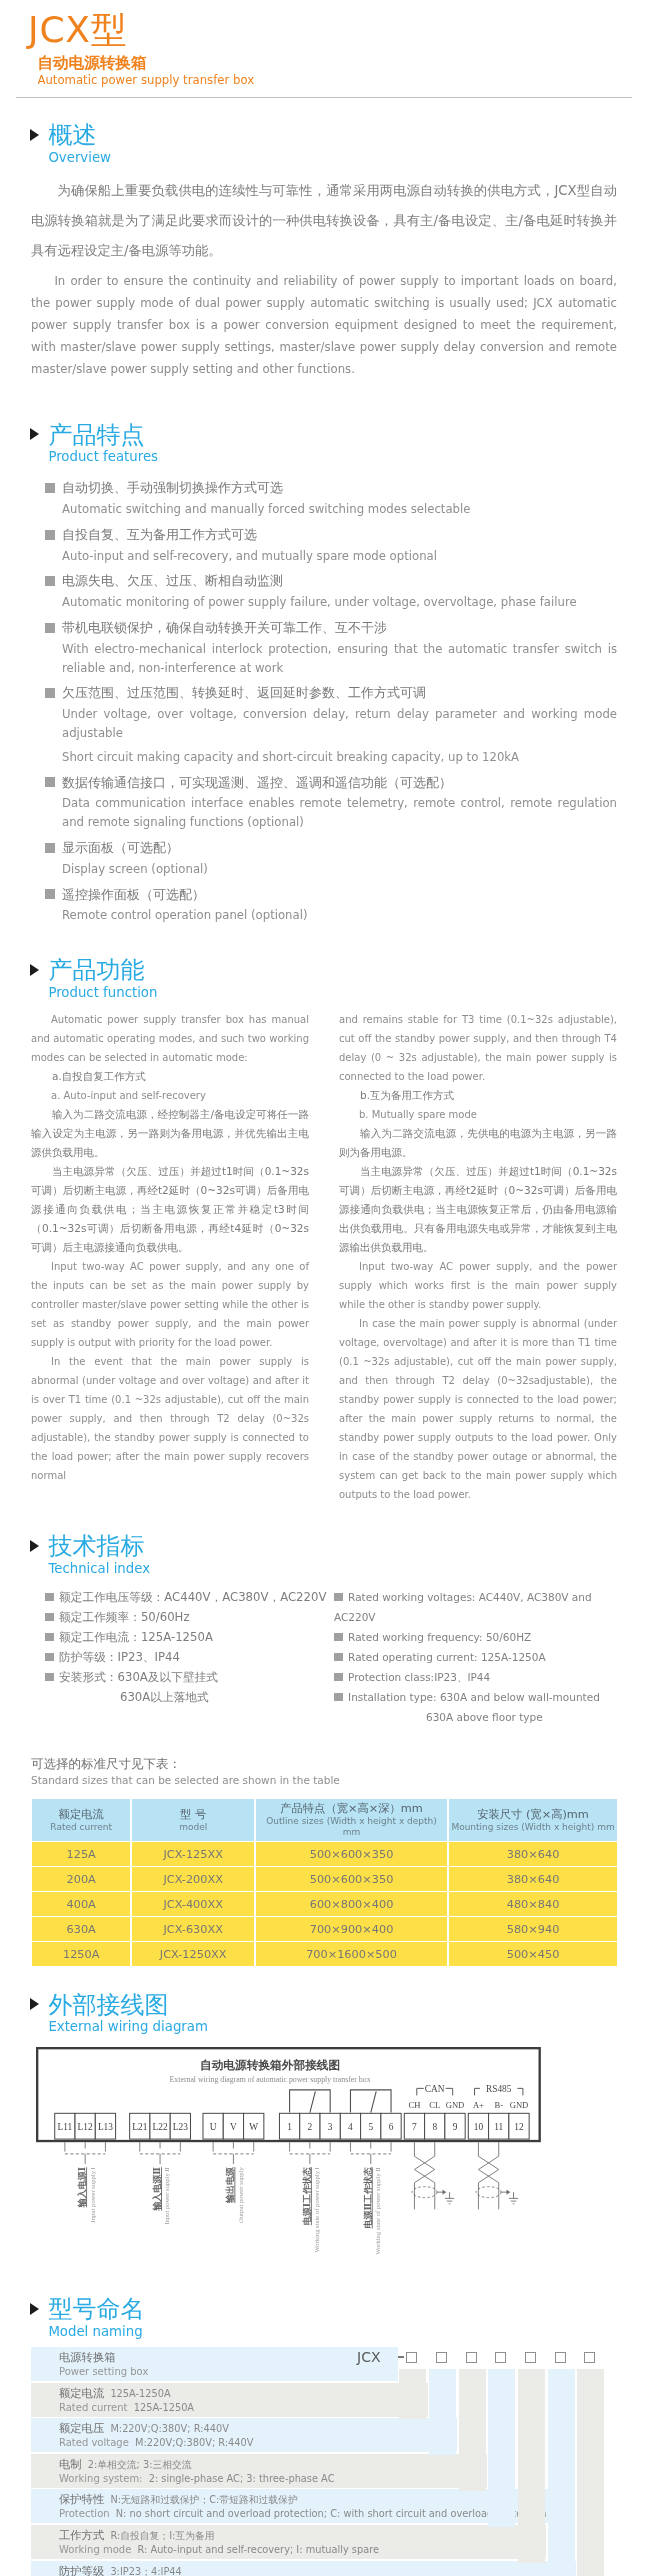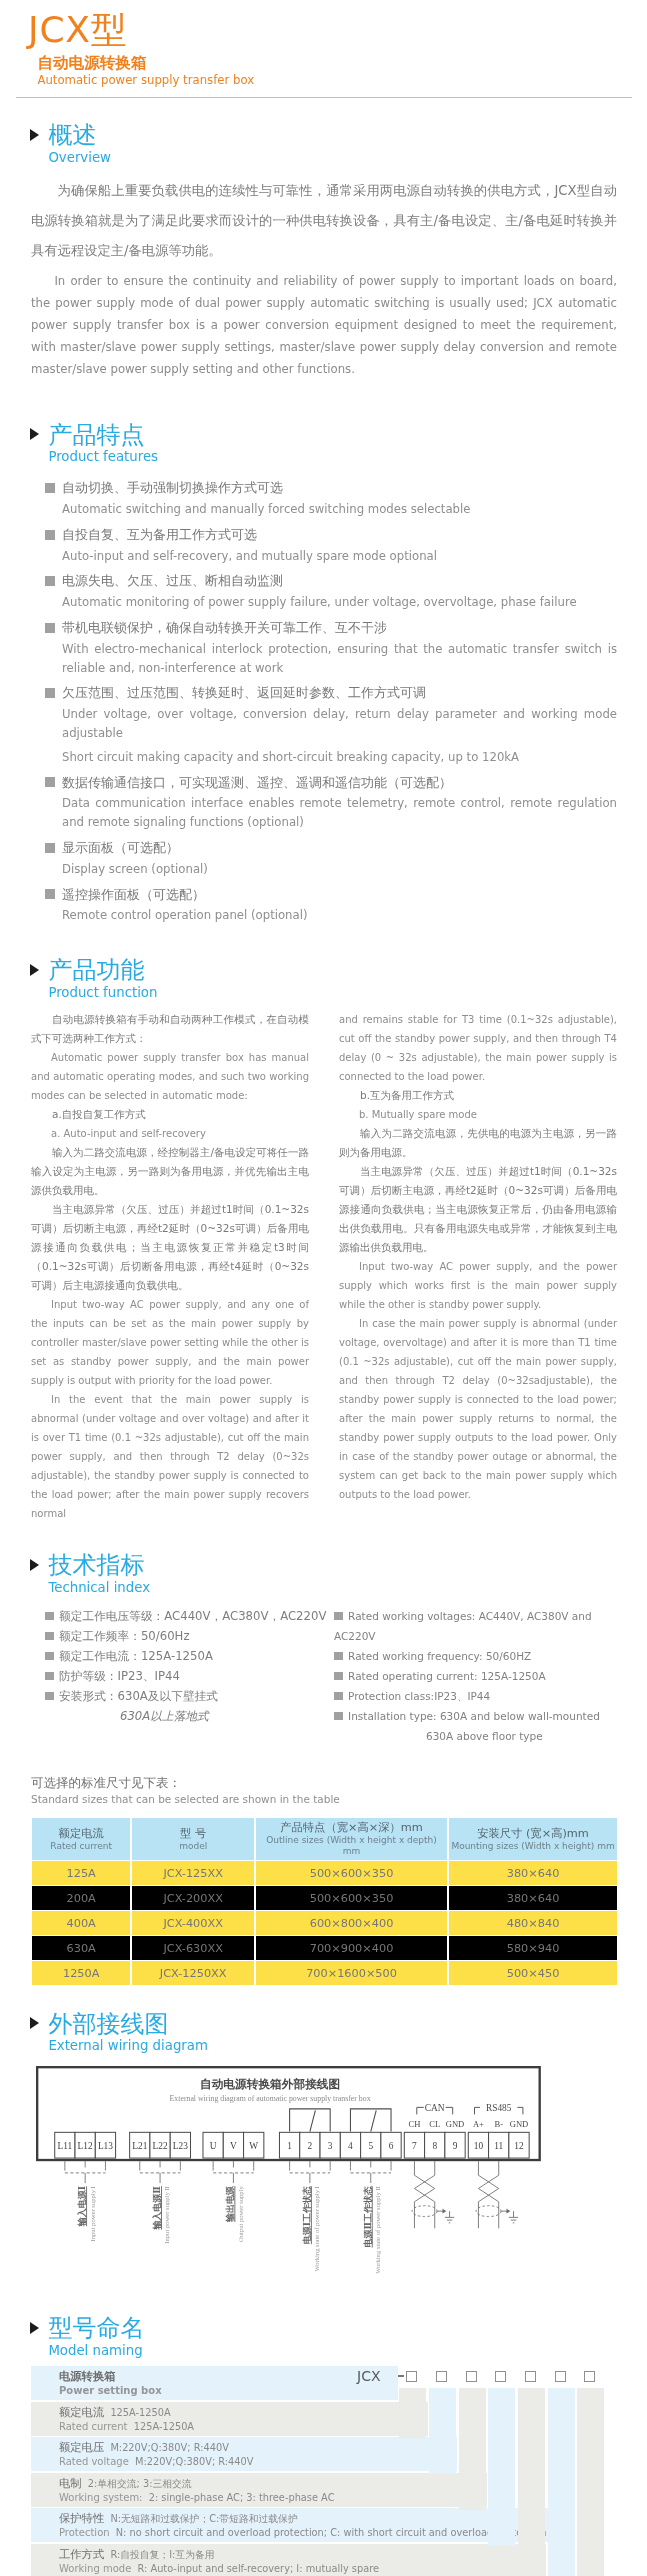--- a/index.html
+++ b/index.html
@@ -44,46 +44,46 @@
            text-indent:2em; text-align:justify; }
   
   .tech-cols { display:flex; margin:11px 31px 0 45px; }
   .tech-left { width:289px; }
   .tech-right { flex:1; }
   .tech-left .ti { font-size:11.7px; color:#7e7e7e; line-height:20px; }
   .tech-right .ti { font-size:10.5px; color:#828282; line-height:20px; }
   .sq2 { display:inline-block; width:8.6px; height:8.6px; background:#a0a0a0;
          margin-right:5.5px; }
   .ti .cont { display:block; }
-  .tech-left .cont { padding-left:75px;font-style:italic; }
+  .tech-left .cont { padding-left:75px; }
   .tech-right .cont { padding-left:92px; }
   .note-cn { margin:26.5px 31px 0 31px; font-size:12.5px; color:#6e6e6e; line-height:19px; }
   .note-en { margin:0 31px 0 31px; font-size:10.5px; color:#8f8f8f; line-height:15.6px; }
   
   table.sizes { margin:9.4px 0 0 30px; width:589px; border-collapse:separate;
                 border-spacing:2.3px 1.6px; }
   table.sizes th { background:#b7e3f5; padding:3.1px 1.6px; font-weight:normal; }
   table.sizes th .hcn { font-size:11.3px; color:#55646d; line-height:14px; }
   table.sizes th .hen { font-size:9px; color:#6f828c; line-height:11px; }
   table.sizes td { text-align:center; font-size:11.3px; color:#767676; padding:5.5px 1.6px; }
   table.sizes tr.odd td { background:#fde047; }
-  table.sizes tr.even td { background:#000000; }
+  table.sizes tr.even td { background:#fde047; }
   table.sizes col.c1 { width:17%; } table.sizes col.c2 { width:21%; }
   table.sizes col.c3 { width:33%; } table.sizes col.c4 { width:29%; }
   
   svg.wiring { display:block; margin:12.5px 0 0 36px; }
   
   .stairs { position:relative; margin:7.8px 0 0 31px; width:600px; height:287px; }
   .srow { height:34px; margin-bottom:1.6px; padding:3.1px 0 0 28px; }
   .srow.blue { background:#e4f2fb; }
   .srow.gray { background:#ebebe8; }
   .srow .rcn { font-size:11.3px; color:#6e6e6e; line-height:15px; }
   .srow .ren { font-size:10px; color:#969696; line-height:13.3px; }
   .srow .val { font-size:9.8px; color:#8a8a8a; margin-left:6.2px; }
-  .r1 { width:367px;font-weight:bold; } .r2 { width:397px; } .r3 { width:426px; } .r4 { width:456px; }
+  .r1 { width:367px; } .r2 { width:397px; } .r3 { width:426px; } .r4 { width:456px; }
   .r5 { width:536px; } .r6 { width:515px; } .r7 { width:545px; }
   .strip { position:absolute; width:26.5px; top:22px; }
   .strip.blue { background:#e4f2fb; } .strip.gray { background:#ebebe8; }
   .s1 { left:368px; height:50px;  }
   .s2 { left:398px; height:86px; }
   .s3 { left:428px; height:122px; }
   .s4 { left:457px; height:158px; }
   .s5 { left:487px; height:194px; }
   .s6 { left:517px; height:229px; }
   .s7 { left:546px; height:265px; }
@@ -165,21 +165,20 @@
 
 <div class="sec mt40">
   <div class="tri"></div>
   <div>
     <div class="sec-cn">产品功能</div>
     <div class="sec-en">Product function</div>
   </div>
 </div>
 <div class="cols">
   <div class="col">
-    <div class="fn-cn">自动电源转换箱有手动和自动两种工作模式，在自动模式下可选两种工作方式：</div>
     <div class="fn-en">Automatic power supply transfer box has manual and automatic operating modes, and such two working modes can be selected in automatic mode:</div>
     <div class="fn-cn">a.自投自复工作方式</div>
     <div class="fn-en">a. Auto-input and self-recovery</div>
     <div class="fn-cn">输入为二路交流电源，经控制器主/备电设定可将任一路输入设定为主电源，另一路则为备用电源，并优先输出主电源供负载用电。</div>
     <div class="fn-cn">当主电源异常（欠压、过压）并超过t1时间（0.1~32s可调）后切断主电源，再经t2延时（0~32s可调）后备用电源接通向负载供电；当主电源恢复正常并稳定t3时间（0.1~32s可调）后切断备用电源，再经t4延时（0~32s可调）后主电源接通向负载供电。</div>
     <div class="fn-en">Input two-way AC power supply, and any one of the inputs can be set as the main power supply by controller master/slave power setting while the other is set as standby power supply, and the main power supply is output with priority for the load power.</div>
     <div class="fn-en">In the event that the main power supply is abnormal (under voltage and over voltage) and after it is over T1 time (0.1 ~32s adjustable), cut off the main power supply, and then through T2 delay (0~32s adjustable), the standby power supply is connected to the load power; after the main power supply recovers normal</div>
   </div>
   <div class="col">
     <div class="fn-en" style="text-indent:0;">and remains stable for T3 time (0.1~32s adjustable), cut off the standby power supply, and then through T4 delay (0 ~ 32s adjustable), the main power supply is connected to the load power.</div>

